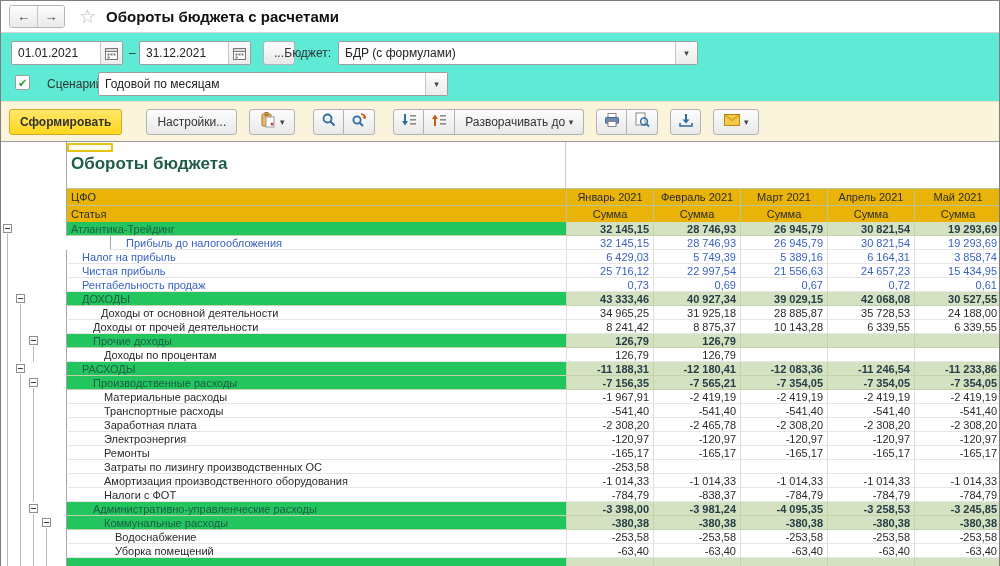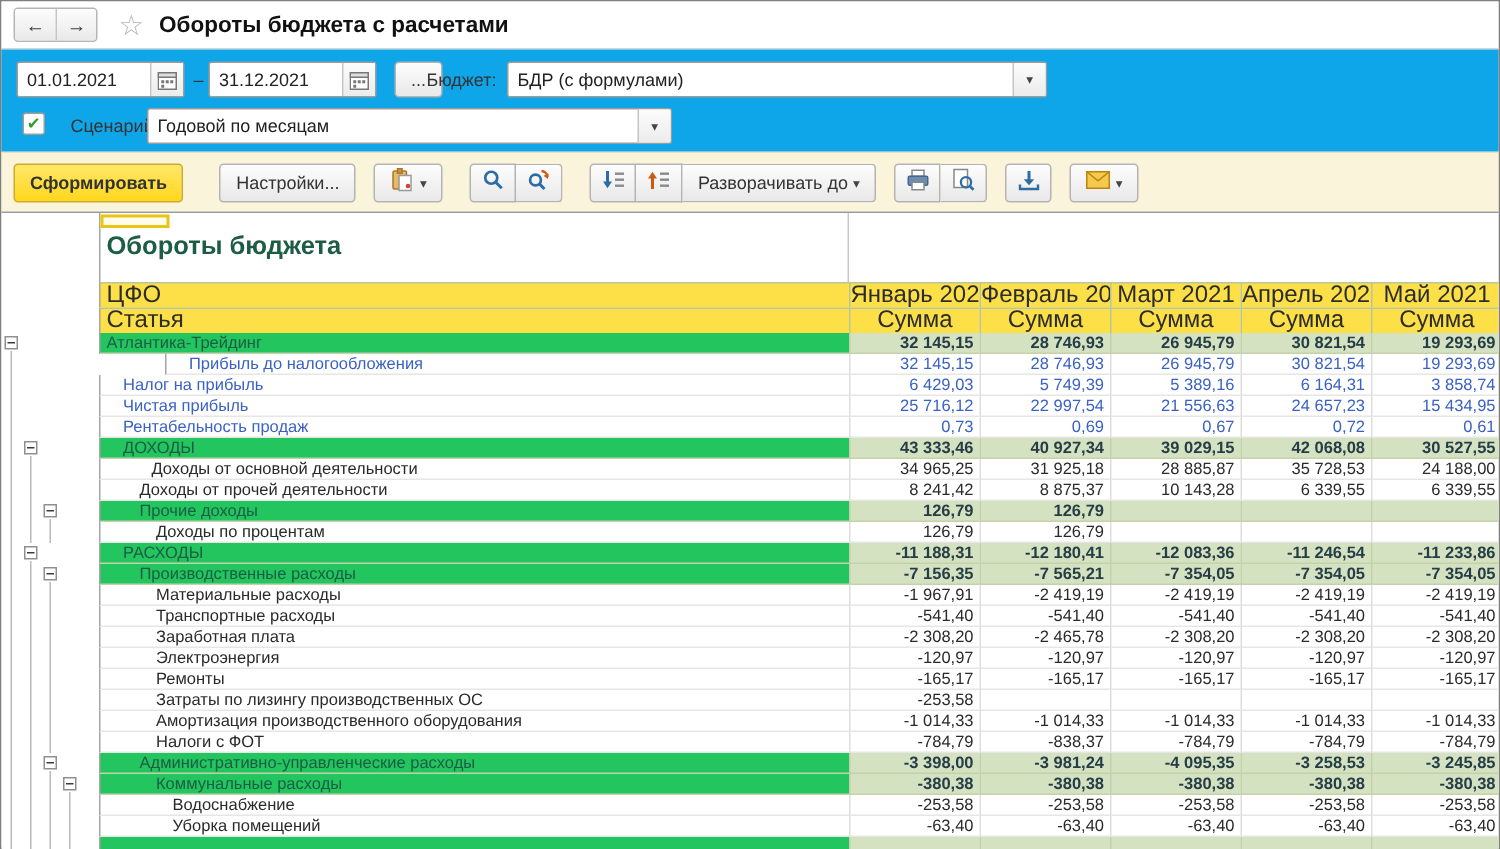--- a/index.html
+++ b/index.html
@@ -9,21 +9,21 @@
 
   
   .titlebar { height:32px; background:#fff; border-bottom:1px solid #d6d6d6; display:flex; align-items:center; padding-left:8px; }
   .navgroup { display:flex; border:1px solid #b5b5b5; border-radius:3px; overflow:hidden; }
   .navbtn { width:27px; height:21px; background:linear-gradient(#fdfdfd,#e9e9e9); border:none; font-size:13px; color:#3c3c3c; cursor:pointer; line-height:19px; }
   .navbtn + .navbtn { border-left:1px solid #c5c5c5; }
   .star { font-size:19px; color:#b3b3b3; margin:0 10px 0 14px; }
   .wintitle { font-size:15px; font-weight:bold; color:#111; }
 
   
-  .filterpanel { height:68px; background:#0ea5e9; position:relative; }
+  .filterpanel { height:68px; background:#5eead4; position:relative; }
   .fld { position:absolute; display:flex; align-items:stretch; border:1px solid #9d9d9d; border-radius:2px; background:#fff; height:24px; }
   .fld .txt { font-size:12px; color:#222; padding:4px 6px 0 6px; flex:1; white-space:nowrap; overflow:hidden; }
   .fld .ibtn { width:22px; border-left:1px solid #c5c5c5; background:linear-gradient(#fcfcfc,#ececec); display:flex; align-items:center; justify-content:center; cursor:pointer; }
   .dash { position:absolute; font-size:12px; color:#333; }
   .btn { border:1px solid #b3b3b3; border-radius:3px; background:linear-gradient(#fdfdfd,#e8e8e8); font-size:12px; color:#333; display:inline-flex; align-items:center; justify-content:center; cursor:pointer; }
   .lab { position:absolute; font-size:12px; color:#333; }
   .chk { position:absolute; width:15px; height:15px; border:1px solid #9d9d9d; background:#fff; border-radius:2px; font-size:11px; color:#2f9e2f; text-align:center; line-height:14px; cursor:pointer; }
   .ddarrow { font-size:9px; color:#444; }
 
   
@@ -37,21 +37,21 @@
   .bgrp .btn:first-child { border-radius:3px 0 0 3px; border-left-width:1px; }
   .bgrp .btn:last-child { border-radius:0 3px 3px 0; }
   .sp6 { width:6px; } .sp12 { width:12px; } .sp18 { width:18px; }
 
   
   .report { height:426px; background:#fff; border-top:1px solid #9a9a9a; overflow:hidden; position:relative; }
   .titlerow { display:grid; grid-template-columns:65px 500px 435px; height:46px; }
   .titlecell { border-left:1px solid #a5a5a5; border-right:1px solid #c9c9c9; padding:12px 0 0 4px; font-size:17px; font-weight:bold; color:#1d5c45; position:relative; }
   .selcursor { position:absolute; left:0px; top:1px; width:46px; height:9px; border:2px solid #e8c414; background:#fffcee; }
   .hdrrow { display:grid; grid-template-columns:repeat(5,13px) 500px repeat(5,87px); height:17px; }
-  .hcell { background:#fde047; border-left:1px solid #b7c6a0; border-top:1px solid #b7c6a0; font-size:16px; color:#2c2c2c; line-height:16px; overflow:hidden; white-space:nowrap; }
+  .hcell { background:#eab308; border-left:1px solid #b7c6a0; border-top:1px solid #b7c6a0; font-size:11px; color:#2c2c2c; line-height:16px; overflow:hidden; white-space:nowrap; }
   .hcell.corner { padding-left:4px; border-left:1px solid #a5a5a5; }
   .hcell.mon { text-align:center; }
   .hdrrow:last-of-type .hcell { border-bottom:1px solid #b7c6a0; }
 
   .t-row { display:grid; grid-template-columns:repeat(5,13px) 500px repeat(5,87px); height:14px; }
   .gcell { position:relative; }
   .gline { position:absolute; left:6px; top:0; bottom:0; width:1px; background:#b9b9b9; }
   .gline.below { top:12px; }
   .expbox { position:absolute; left:2px; top:2px; width:9px; height:9px; background:#fff; border:1px solid #8f8f8f; cursor:pointer; }
   .expbox::after { content:""; position:absolute; left:1px; top:3px; width:5px; height:1px; background:#3c3c3c; }

